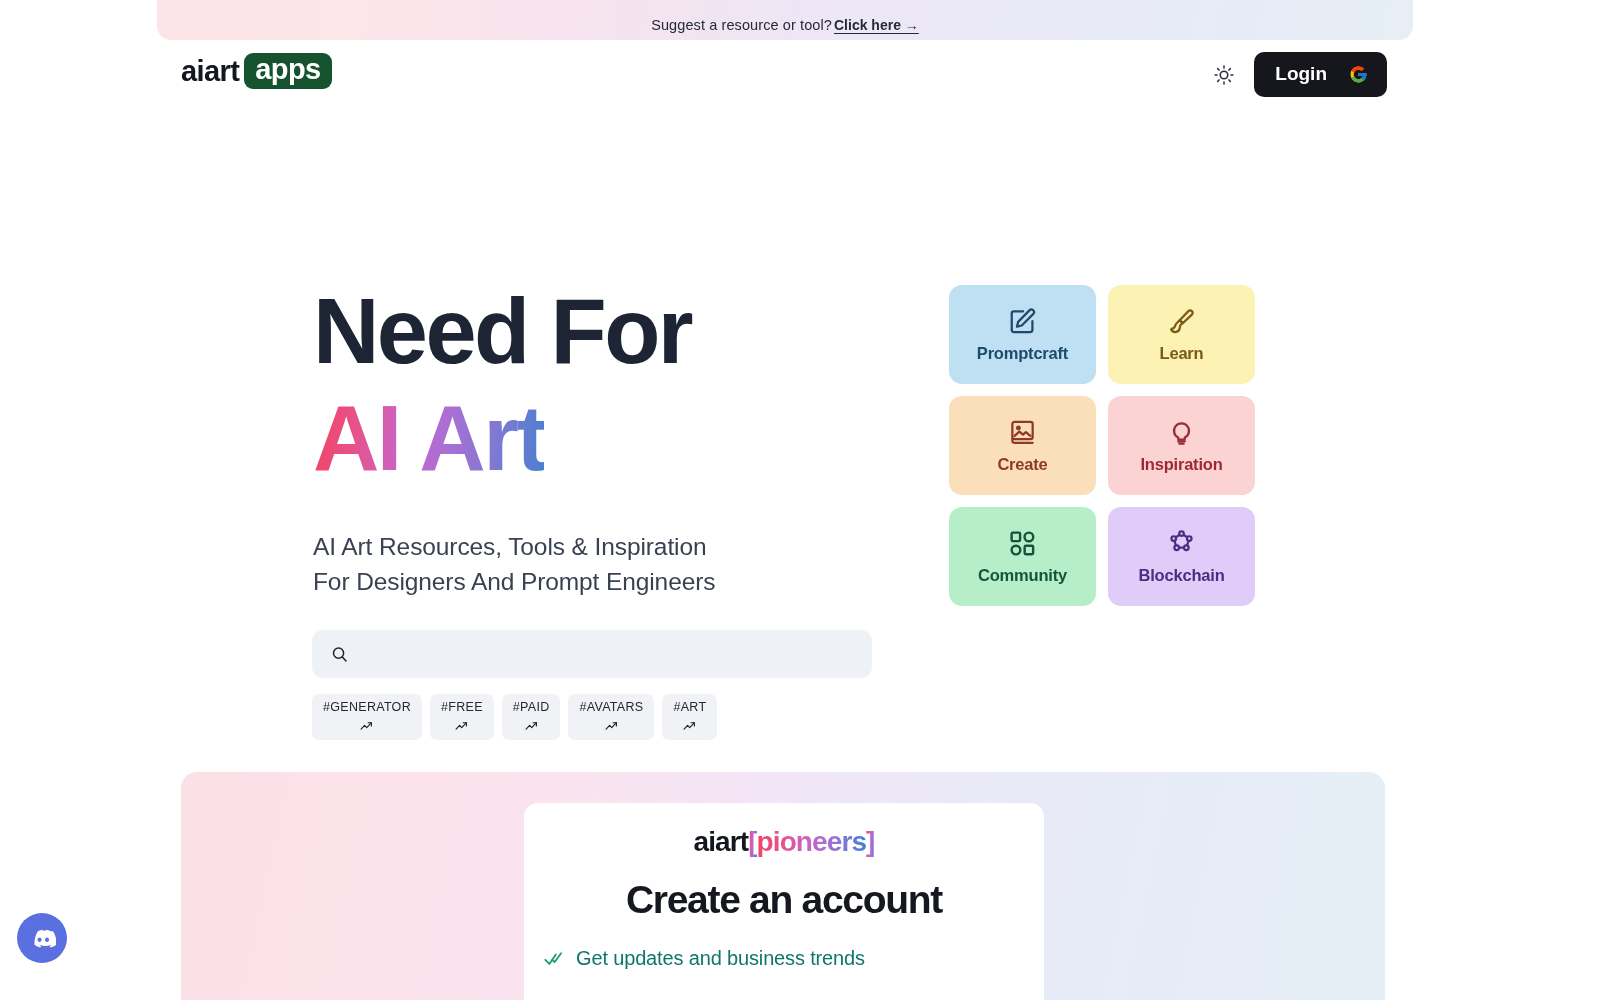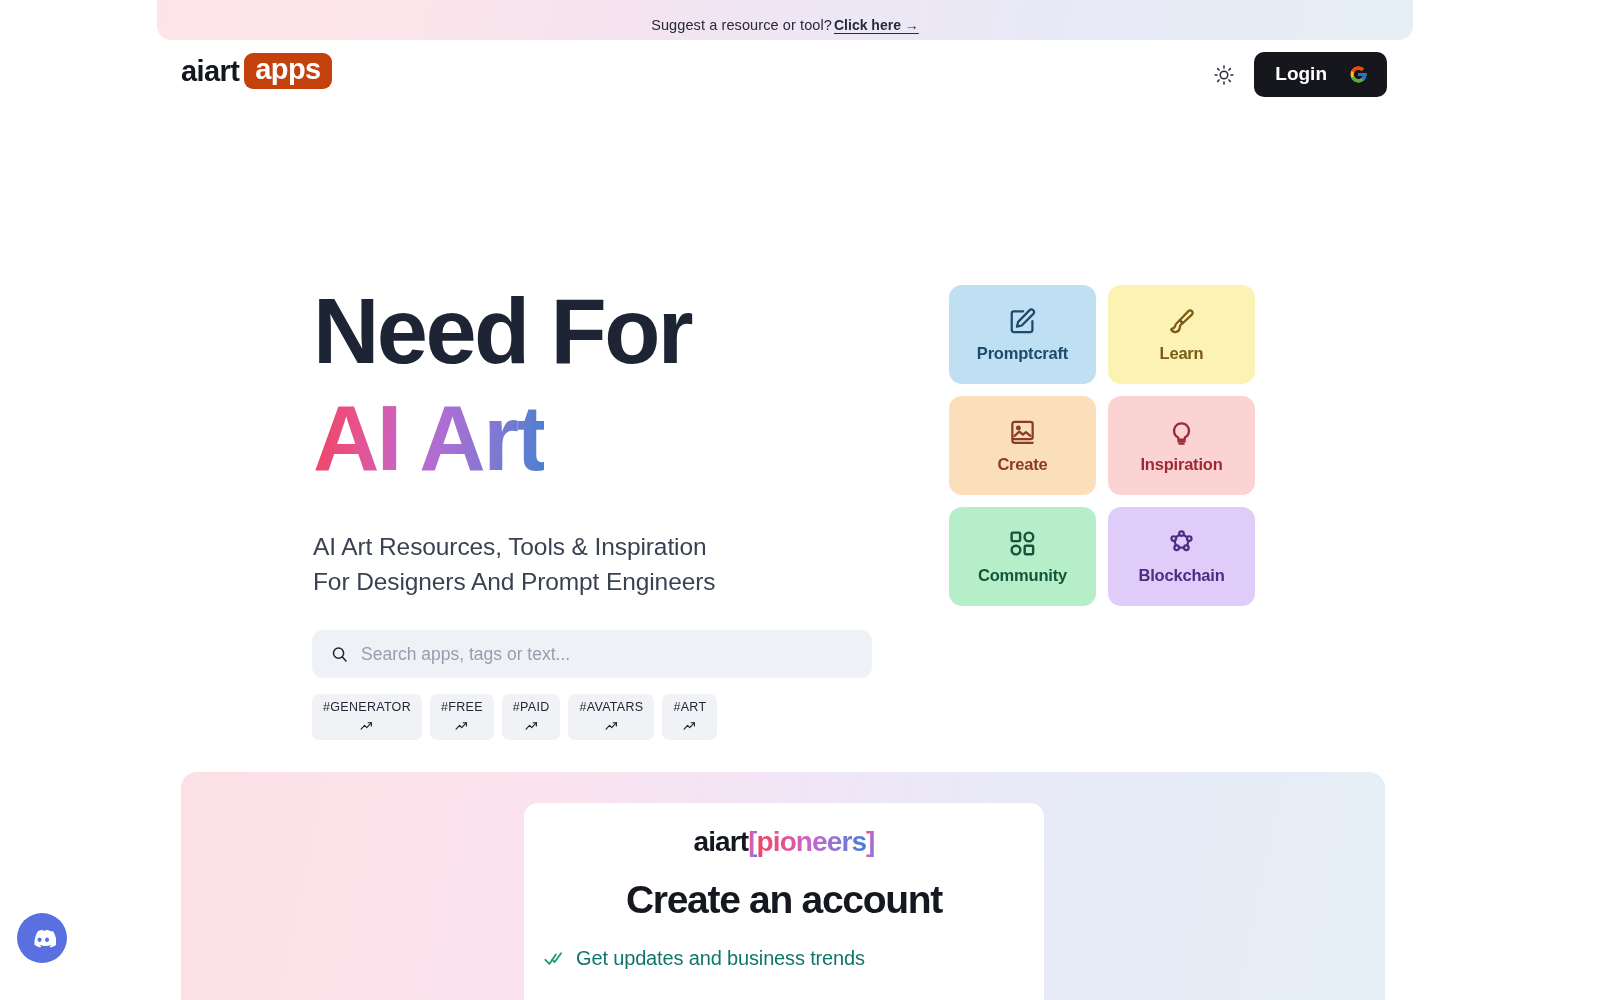--- a/index.html
+++ b/index.html
@@ -45,21 +45,21 @@
   .logo {
     position: absolute; left: 181px; top: 0px;
     display: flex; align-items: center; height: 38px;
   }
   .logo-a {
     font-size: 29px; font-weight: 700; color: #14171f;
     letter-spacing: -.6px;
   }
   .logo-b {
     font-size: 29px; font-weight: 700; color: #ffffff;
-    background: #c2410c; border-radius: 9px;
+    background: #14532d; border-radius: 9px;
     padding: 1px 11px 4px 11px; margin-left: 5px;
     letter-spacing: -.6px; line-height: 1.05;
   }
   .header-right {
     position: absolute; right: 213px; top: 0px;
     display: flex; align-items: center; gap: 16px;
   }
   .theme-toggle {
     width: 28px; height: 28px;
     display: flex; align-items: center; justify-content: center;
@@ -237,21 +237,20 @@
   <p class="hero-sub">
     <span>AI Art Resources, Tools &amp; Inspiration</span><br>
     <span>For Designers And Prompt Engineers</span>
   </p>
 
   <div class="search-wrap">
     <svg width="19" height="19" viewBox="0 0 24 24" fill="none" stroke="#1d222e" stroke-width="1.9" stroke-linecap="round">
       <circle cx="10.8" cy="10.3" r="6.4"></circle>
       <path d="M15.6 15.1l4.6 5.1"></path>
     </svg>
-    <input class="search-input" type="text" placeholder="Search apps, tags or text..." style="">
   </div>
 
   <div class="tags">
     <div class="tag">
       <span>#GENERATOR</span>
       <svg width="13" height="13" viewBox="0 0 24 24" fill="none" stroke="#1d222e" stroke-width="2.1" stroke-linecap="round" stroke-linejoin="round">
         <polyline points="2,17 8.5,10 12.5,14 21,5"></polyline>
           <polyline points="15,5 21,5 21,11"></polyline>
       </svg>
     </div>

